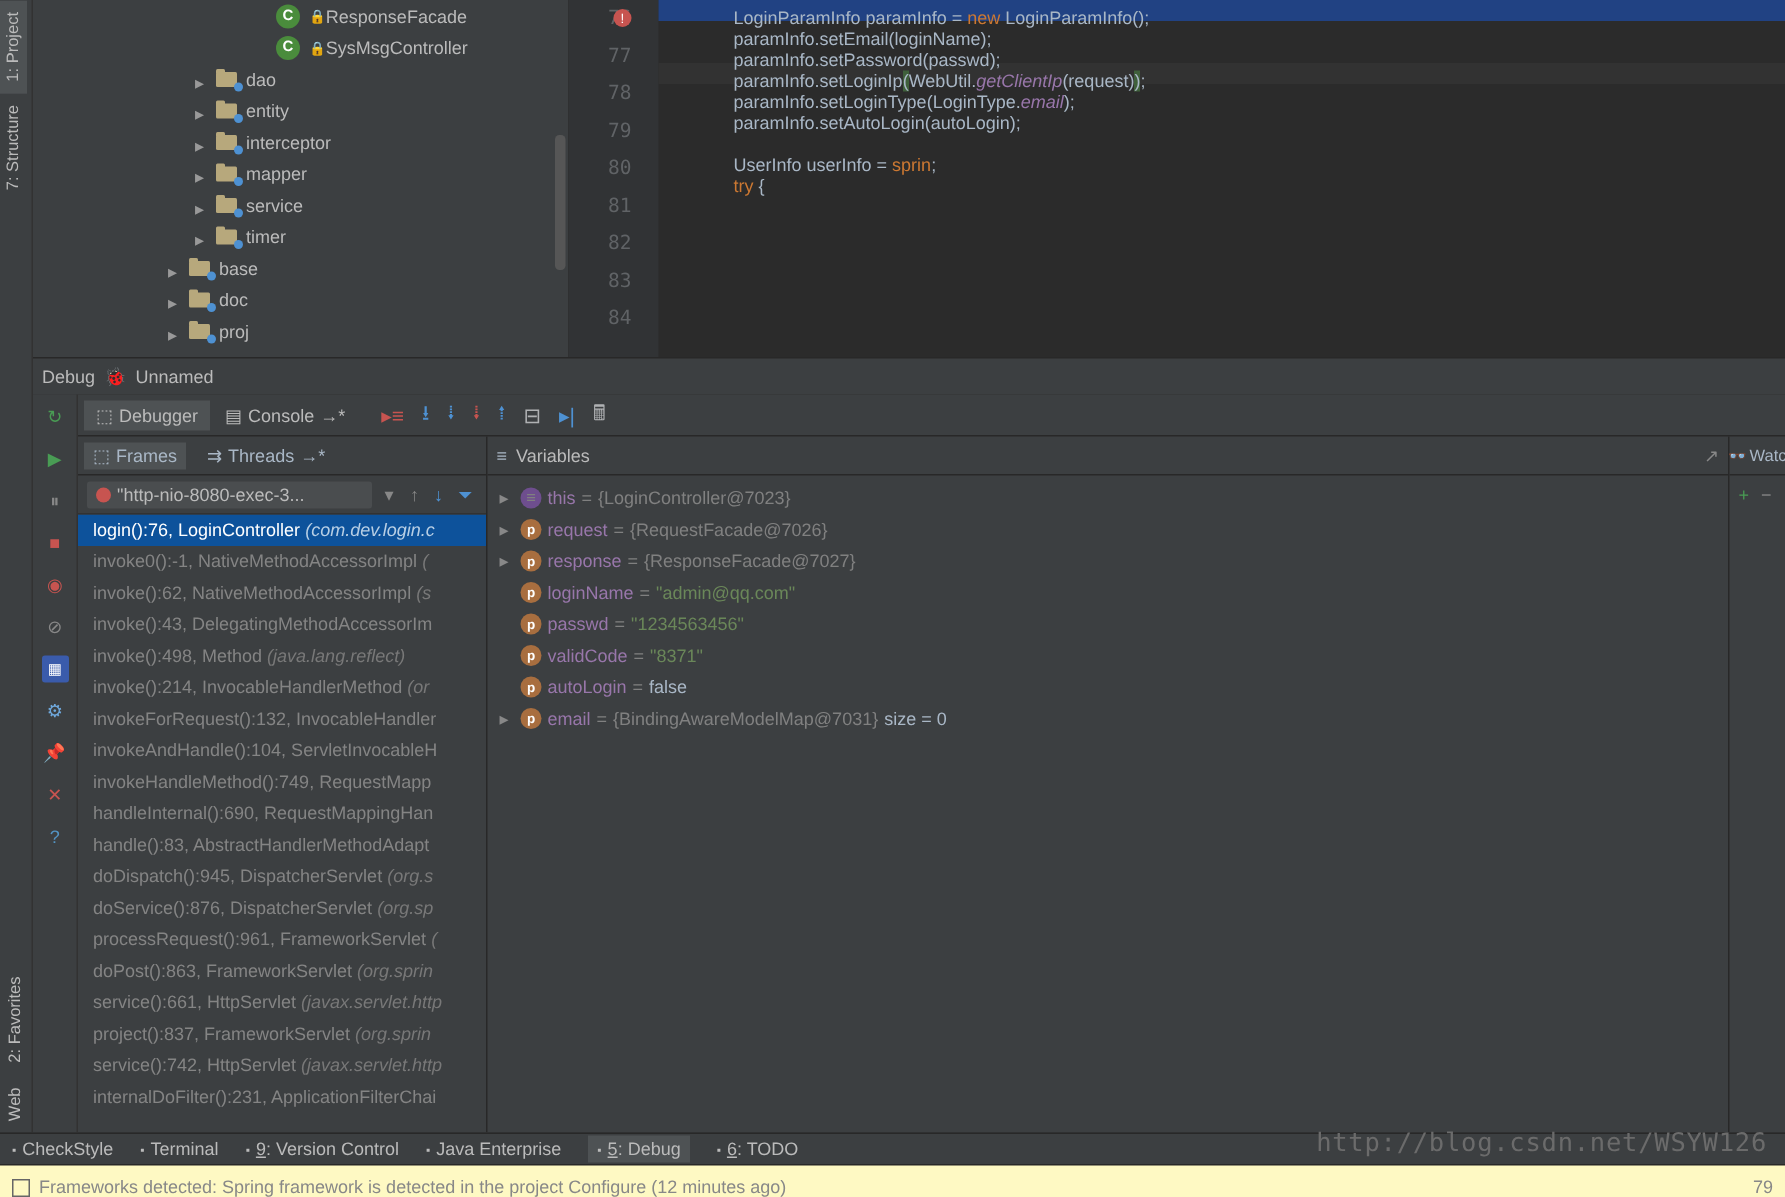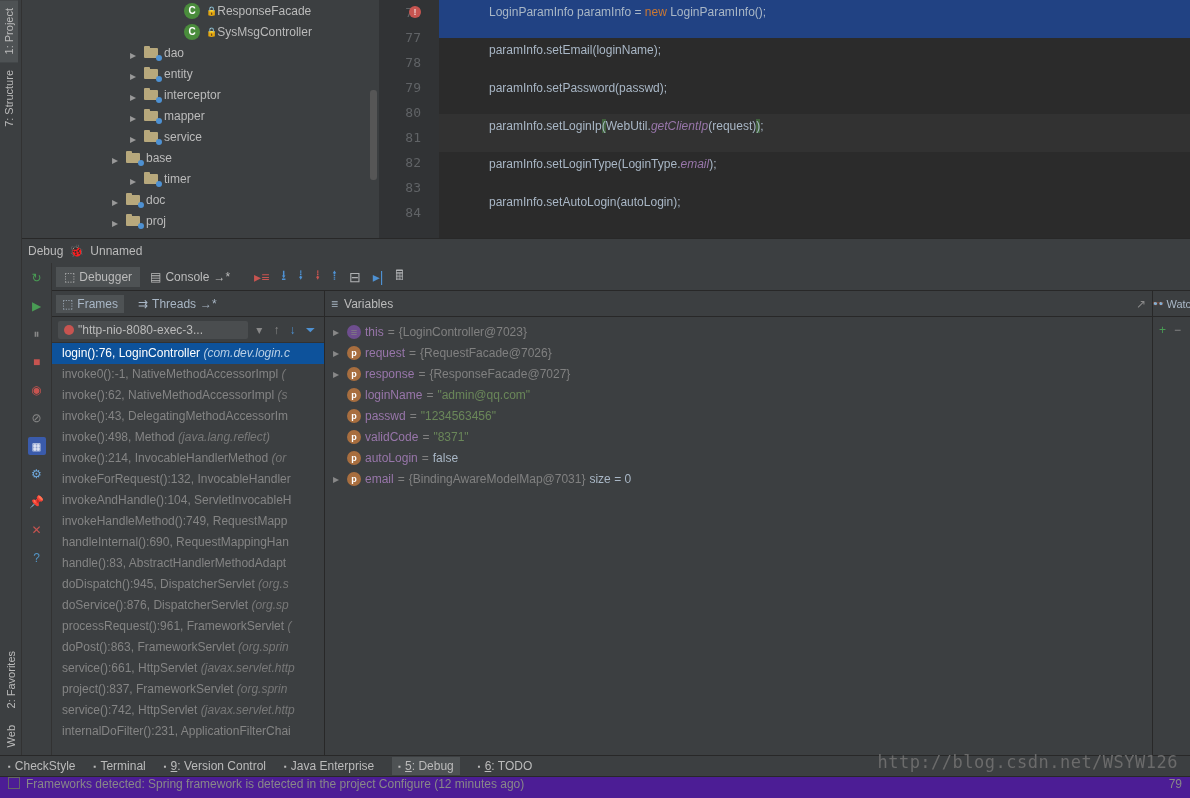--- a/index.html
+++ b/index.html
@@ -19,21 +19,21 @@
 .icon.pkg::before{content:"";position:absolute;left:0;top:2px;width:14px;height:10px;background:#b7a87c;border-radius:1px}
 .icon.pkg::after{content:"";position:absolute;left:0;top:0;width:6px;height:3px;background:#b7a87c;border-radius:1px 1px 0 0}
 .icon.pkg .dot{position:absolute;right:-2px;bottom:-1px;width:6px;height:6px;background:#4e91d2;border-radius:50%}
 .lock{color:#888;font-size:9px;margin-left:2px}
 .scroll-thumb{position:absolute;right:2px;top:90px;width:7px;height:90px;background:#565656;border-radius:3px}
 .editor{flex:1;background:#2b2b2b;display:flex;position:relative}
 .gutter{width:60px;background:#313335;text-align:right;padding-right:18px;color:#606366}
 .gutter .ln{height:25px;line-height:25px;font-family:Consolas,monospace;font-size:13px;position:relative}
 .gutter .err{position:absolute;right:0;top:6px;width:12px;height:12px;background:#c75450;border-radius:50%;display:flex;align-items:center;justify-content:center;color:#fff;font-size:9px}
 .code{flex:1;font-family:Consolas,monospace;font-size:14px;position:relative}
-.code .line{height:38px;line-height:25px;white-space:pre;padding-left:10px}
+.code .line{height:14px;line-height:25px;white-space:pre;padding-left:10px}
 .code .hl{background:#214283}
 .code .cur{background:#323232}
 .kw{color:#cc7832}
 .it{color:#9876aa;font-style:italic}
 .pl{color:#a9b7c6}
 .bracket{background:#3f603b}
 .debug-bar{position:absolute;left:22px;top:238px;right:0;height:25px;background:#3c3f41;border-top:1px solid #282828;display:flex;align-items:center;padding-left:6px;color:#bbb;gap:6px}
 .debug-bar .bug{color:#619451}
 .debug-panel{position:absolute;left:22px;top:263px;right:0;height:492px;background:#3c3f41;display:flex}
 .dbg-left-rail{width:30px;background:#3c3f41;border-right:1px solid #323232;display:flex;flex-direction:column;align-items:center;padding-top:6px;gap:10px}
@@ -80,21 +80,21 @@
 .var .strv{color:#6a8759}
 .watch-panel{width:38px;border-left:1px solid #282828;display:flex;flex-direction:column}
 .watch-header{height:26px;display:flex;align-items:center;justify-content:center;border-bottom:1px solid #282828}
 .watch-body{padding:6px;display:flex;gap:8px}
 .watch-body .plus{color:#499c54;cursor:pointer}
 .watch-body .minus{color:#888;cursor:pointer}
 .bottom-bar{position:absolute;left:0;bottom:22px;right:0;height:21px;background:#3c3f41;border-top:1px solid #282828;display:flex;align-items:center;padding:0 8px;gap:18px}
 .bottom-bar .btn{display:flex;align-items:center;gap:4px;color:#bbb;cursor:pointer;font-size:11px}
 .bottom-bar .btn.active{background:#4e5254;padding:2px 6px}
 .bottom-bar .u{text-decoration:underline}
-.status-bar{position:absolute;left:0;bottom:0;right:0;height:22px;background:#4c1d95;border-top:1px solid #282828;display:flex;align-items:flex-start;padding:0 8px;color:#888;font-size:11px}
+.status-bar{position:absolute;left:0;bottom:0;right:0;height:22px;background:#fef9c3;border-top:1px solid #282828;display:flex;align-items:flex-end;padding:0 8px;color:#888;font-size:11px}
 .status-bar .chk{width:12px;height:12px;border:1px solid #666;margin-right:6px}
 .status-bar .spacer{flex:1}
 .watermark{position:absolute;right:12px;bottom:26px;color:#6b6b6b;font-family:Consolas,monospace;font-size:17px;pointer-events:none;letter-spacing:0.5px}
 </style>
 </head>
 <body>
 
 <div class="left-rail">
   <div>
     <div class="tab active">1: Project</div>
@@ -146,33 +146,33 @@
         </span>
         <span>mapper</span>
       </div>
       <div class="tree-item" style="padding-left: 108px;">
         <span class="arrow r"></span>
         <span class="icon pkg">
           <span class="dot"></span>
         </span>
         <span>service</span>
       </div>
+      <div class="tree-item" style="padding-left: 108px;">
+        <span class="arrow r"></span>
+        <span class="icon pkg">
+          <span class="dot"></span>
+        </span>
+        <span>timer</span>
+      </div>
       <div class="tree-item" style="padding-left: 90px;">
         <span class="arrow r"></span>
         <span class="icon pkg">
           <span class="dot"></span>
         </span>
         <span>base</span>
-      </div>
-      <div class="tree-item" style="padding-left: 108px;">
-        <span class="arrow r"></span>
-        <span class="icon pkg">
-          <span class="dot"></span>
-        </span>
-        <span>timer</span>
       </div>
       <div class="tree-item" style="padding-left: 90px;">
         <span class="arrow r"></span>
         <span class="icon pkg">
           <span class="dot"></span>
         </span>
         <span>doc</span>
       </div>
       <div class="tree-item" style="padding-left: 90px;">
         <span class="arrow r"></span>

